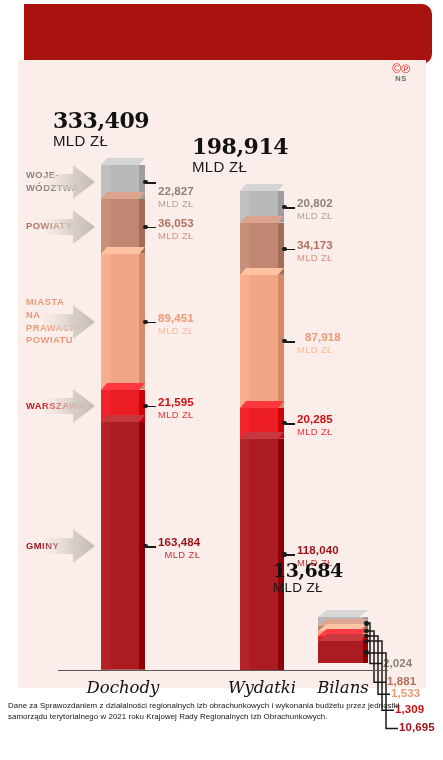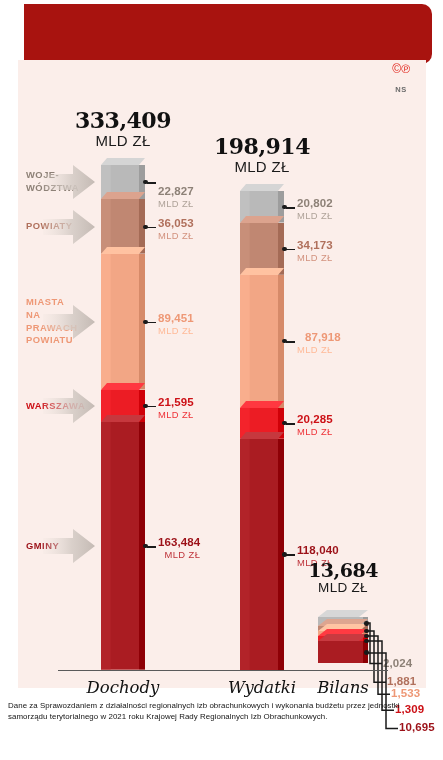--- a/index.html
+++ b/index.html
@@ -51,29 +51,29 @@
   }
 
   
   .logo {
     position: absolute;
     right: 16px; top: 3px;
     text-align: center;
     line-height: 1;
   }
   .logo-marks { font-size: 12px; color: #e2261d; letter-spacing: 0px; }
-  .logo-ns { font-size: 7.5px; color: #6b6b6b; font-weight: bold; letter-spacing: 0.6px; margin-top: 11px; }
+  .logo-ns { font-size: 7.5px; color: #6b6b6b; font-weight: bold; letter-spacing: 0.6px; margin-top: 0; }
   .seg {
     position: absolute;
     left: 0;
     width: 100%;
   }
 
   
-  .total { position: absolute; text-align: center; }
+  .total { position: absolute; text-align: left; }
   .total .num {
     font-family: "DejaVu Serif", serif;
     font-weight: bold;
     font-size: 22px;
     color: #111111;
     letter-spacing: -0.5px;
   }
   .total .unit {
     font-family: "Liberation Sans", sans-serif;
     font-size: 15px;

